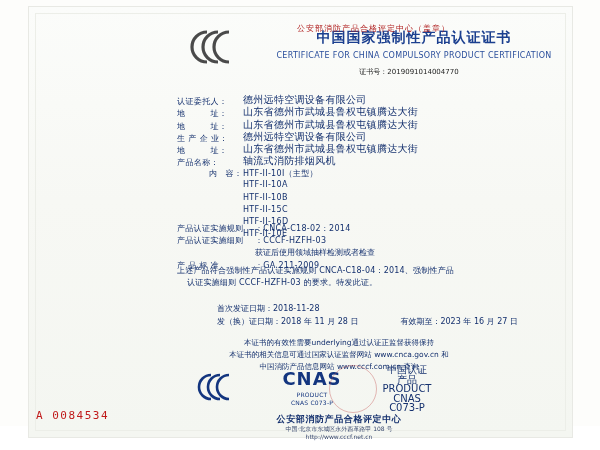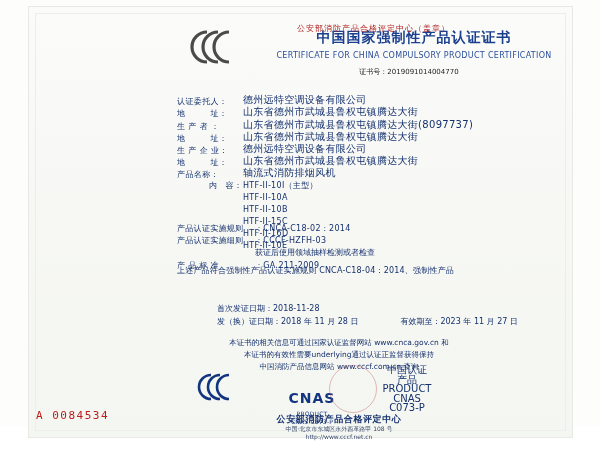--- a/index.html
+++ b/index.html
@@ -219,26 +219,25 @@
   }
   .cnas {
     position: absolute;
     left: 78px;
     top: 2px;
     width: 110px;
     text-align: center;
   }
   .cnas .cnas-word {
     font-family: "DejaVu Sans", "Liberation Sans", sans-serif;
-    font-size: 14px;
+    font-size: 18px;
     font-weight: bold;
     color: #13357f;
     letter-spacing: 1px;
     line-height: 24px;
-    margin-top: 19px;
   }
   .cnas .cnas-sub {
     font-size: 6px;
     color: #13357f;
     line-height: 8px;
     letter-spacing: 0.2px;
   }
   .china-mark {
     position: absolute;
     left: 198px;
@@ -343,24 +342,20 @@
 
       <div class="field-row">
         <span class="f-label">认证委托人：</span>
         <span class="f-value">德州远特空调设备有限公司</span>
       </div>
       <div class="field-row">
         <span class="f-label">地　　　址：</span>
         <span class="f-value">山东省德州市武城县鲁权屯镇腾达大街</span>
       </div>
       <div class="field-row">
-        <span class="f-label">生 产 者 ：</span>
-        <span class="f-value">山东省德州市武城县鲁权屯镇腾达大街(8097737)</span>
-      </div>
-      <div class="field-row">
         <span class="f-label">地　　　址：</span>
         <span class="f-value">山东省德州市武城县鲁权屯镇腾达大街</span>
       </div>
       <div class="field-row">
         <span class="f-label">生 产 企 业：</span>
         <span class="f-value">德州远特空调设备有限公司</span>
       </div>
       <div class="field-row">
         <span class="f-label">地　　　址：</span>
         <span class="f-value">山东省德州市武城县鲁权屯镇腾达大街</span>
@@ -390,34 +385,35 @@
         <span class="r-label">产品认证实施细则</span><span>：CCCF-HZFH-03</span>
       </div>
       <div class="rule-cont">获证后使用领域抽样检测或者检查</div>
       <div class="rule-row">
         <span class="r-label">产 品 标 准</span><span>：GA 211-2009</span>
       </div>
     </div>
 
     <div class="statement">
       <div>上述产品符合强制性产品认证实施规则 CNCA-C18-04：2014、强制性产品</div>
+      <div class="indent">认证实施细则 CCCF-HZFH-03 的要求。特发此证。</div>
     </div>
 
     <div class="dates">
       <div class="d-line">
         <span>首次发证日期</span><span>：2018-11-28</span>
       </div>
       <div class="d-line">
-        <span>发（换）证日期：2018 年 11 月 28 日</span><span class="d-gap"></span><span>有效期至：2023 年 11 月 27 日</span>
+        <span>发（换）证日期：2018 年 11 月 28 日</span><span class="d-gap"></span><span>有效期至：2023 年 16 月 27 日</span>
       </div>
     </div>
 
     <div class="notes">
+      <div>本证书的有效性需要underlying通过认证正监督获得保持</div>
       <div>本证书的相关信息可通过国家认证监督网站 www.cnca.gov.cn 和</div>
-      <div>本证书的有效性需要underlying通过认证正监督获得保持</div>
       <div>中国消防产品信息网站 www.cccf.com.cn 查询</div>
     </div>
 
     <div class="logos">
 
       <div class="ccc-small">
         <svg width="42" height="36" viewBox="0 0 42 36">
           <g fill="none" stroke="#13357f" stroke-width="2.6">
             <path d="M16 6 A12 12 0 1 0 16 30"></path>
             <path d="M25 6 A12 12 0 1 0 25 30"></path>

